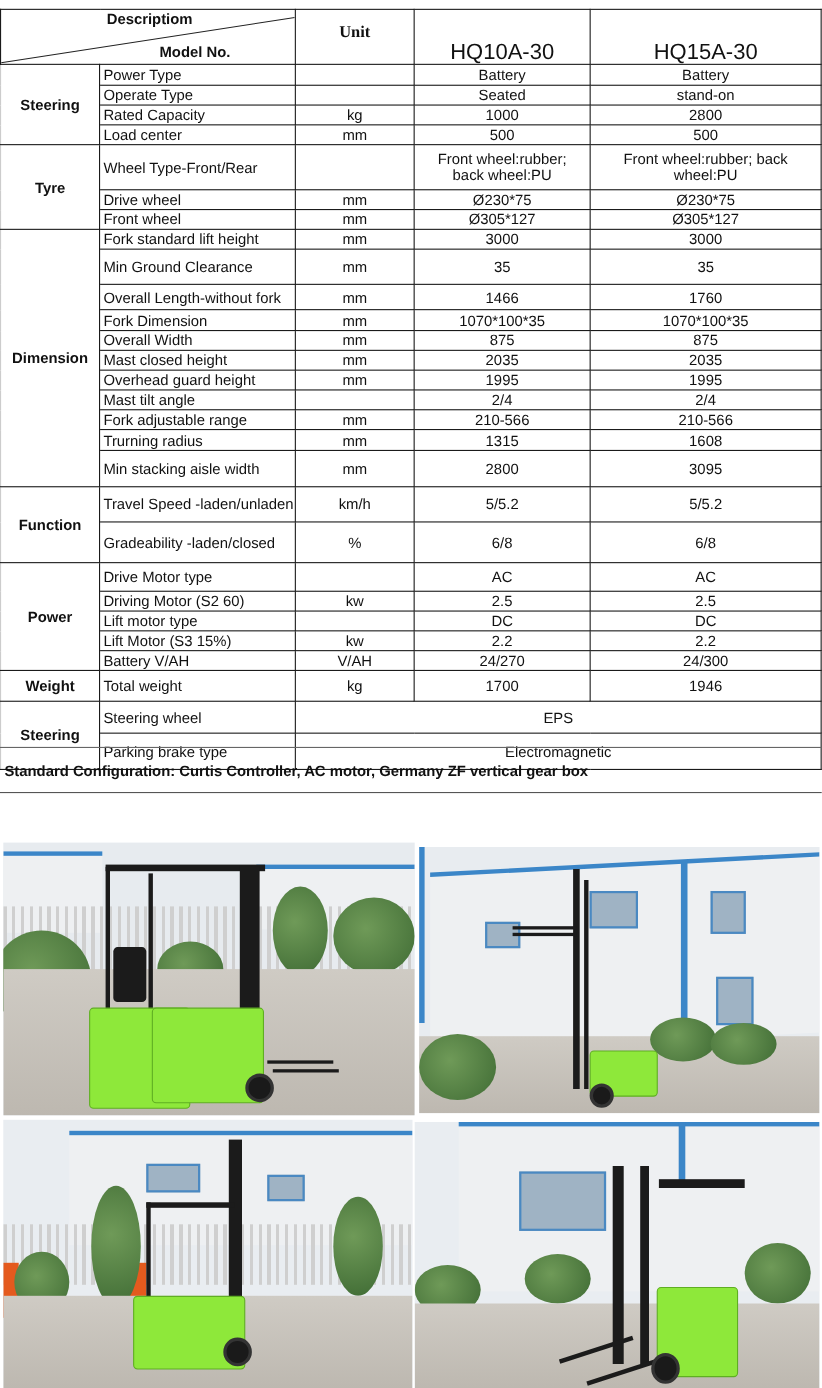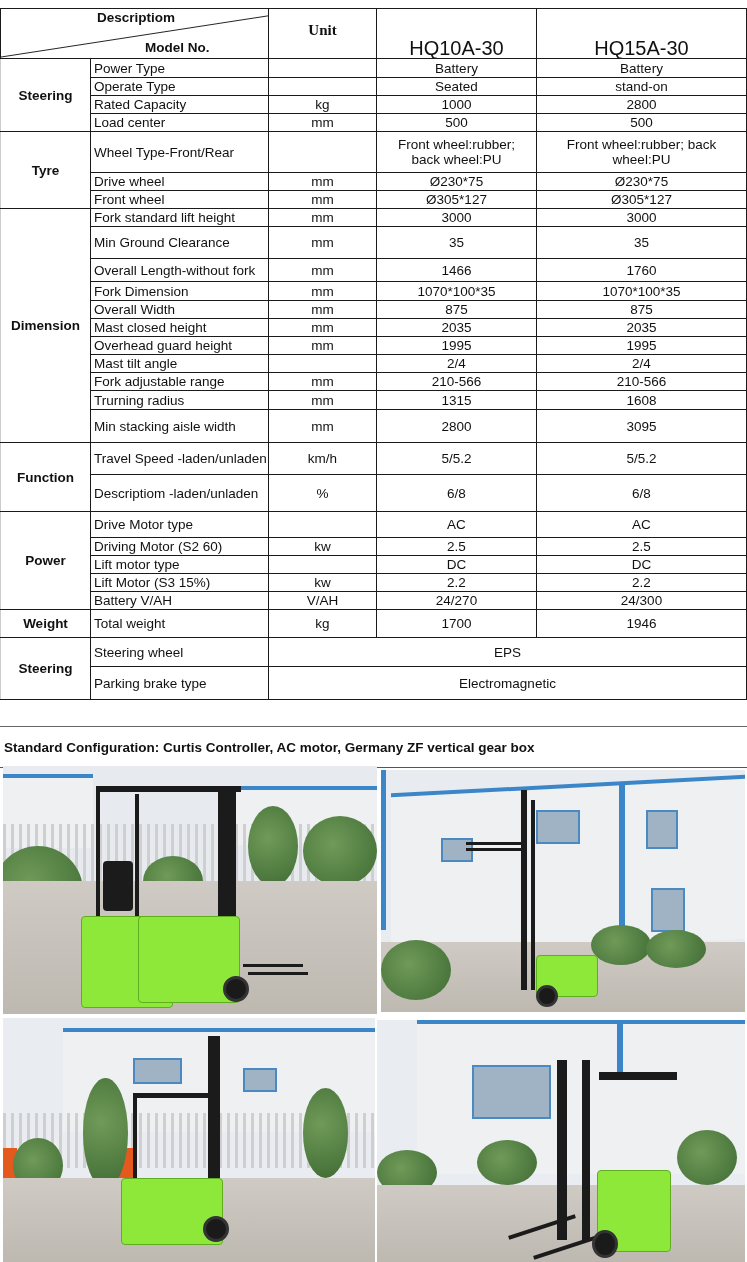--- a/index.html
+++ b/index.html
@@ -10,21 +10,21 @@
   .spec td.cat { font-weight: bold; text-align: center; font-size: 13.5px; border-left: 1px solid #ccc; }
   .spec td.item { text-align: left; white-space: nowrap; }
   .spec td.unit, .spec td.val { text-align: center; }
   .spec td.val.wrap { white-space: normal; }
   .hdr-desc { position: relative; height: 48px; padding: 0 !important; }
   .hdr-desc svg { position: absolute; left: 0; top: 0; width: 100%; height: 100%; }
   .hdr-desc .d1 { position: absolute; left: 96px; top: 1px; font-weight: bold; font-size: 13.5px; }
   .hdr-desc .d2 { position: absolute; left: 144px; top: 31px; font-weight: bold; font-size: 13.5px; }
   .hdr-unit { font-family: "Liberation Serif", serif; font-weight: bold; font-size: 15px !important; text-align: center; vertical-align: top !important; padding-top: 14px !important; }
   .hdr-model { font-size: 20px !important; text-align: center; vertical-align: bottom !important; padding-bottom: 2px !important; }
-  .config { position: absolute; left: 0; top: 726px; width: 747px; height: 40px; border-top: 1px solid #666; border-bottom: 1px solid #555; }
+  .config { position: absolute; left: 0; top: 679px; width: 747px; height: 40px; border-top: 1px solid #666; border-bottom: 1px solid #555; }
   .config span { position: absolute; left: 4px; top: 13px; font-weight: bold; font-size: 13.5px; }
   .photo { position: absolute; overflow: hidden; }
   .bldg { position: absolute; background: #eef0f2; border-top: 4px solid #3b86c8; }
   .win { position: absolute; background: #9fb3c4; border: 2px solid #4a89c2; }
   .ground { position: absolute; left: 0; right: 0; bottom: 0; background: linear-gradient(#cfcbc4, #bdb8b0); }
   .bush { position: absolute; background: radial-gradient(circle at 40% 40%, #6f9a58, #3f6b34); border-radius: 50%; }
   .fence { position: absolute; background: repeating-linear-gradient(90deg, #cfcfcf 0 3px, transparent 3px 8px); }
   .body-g { position: absolute; background: #8ee83a; border: 1px solid #5fae22; border-radius: 4px; }
   .blk { position: absolute; background: #1b1b1b; }
   .wheel { position: absolute; background: #1a1a1a; border-radius: 50%; border: 3px solid #333; }
@@ -169,21 +169,21 @@
   </tr>
 
   <tr style="height:32px">
     <td rowspan="2" class="cat">Function</td>
     <td class="item">Travel Speed -laden/unladen</td>
     <td class="unit">km/h</td>
     <td class="val">5/5.2</td>
     <td class="val">5/5.2</td>
   </tr>
   <tr style="height:37px">
-    <td class="item">Descriptiom -laden/unladen</td>
+    <td class="item">Gradeability -laden/closed</td>
     <td class="unit">%</td>
     <td class="val">6/8</td>
     <td class="val">6/8</td>
   </tr>
 
   <tr style="height:26px">
     <td rowspan="5" class="cat">Power</td>
     <td class="item">Drive Motor type</td>
     <td class="unit"></td>
     <td class="val">AC</td>

